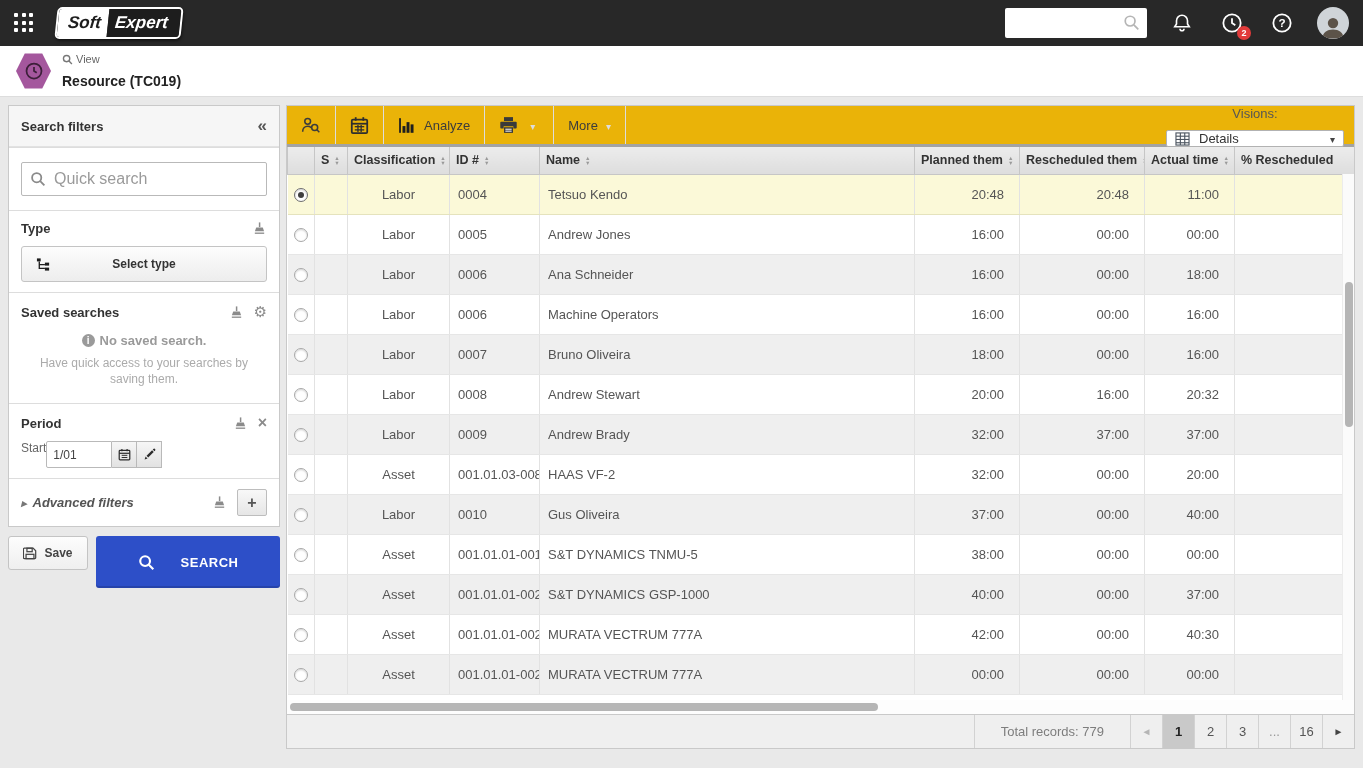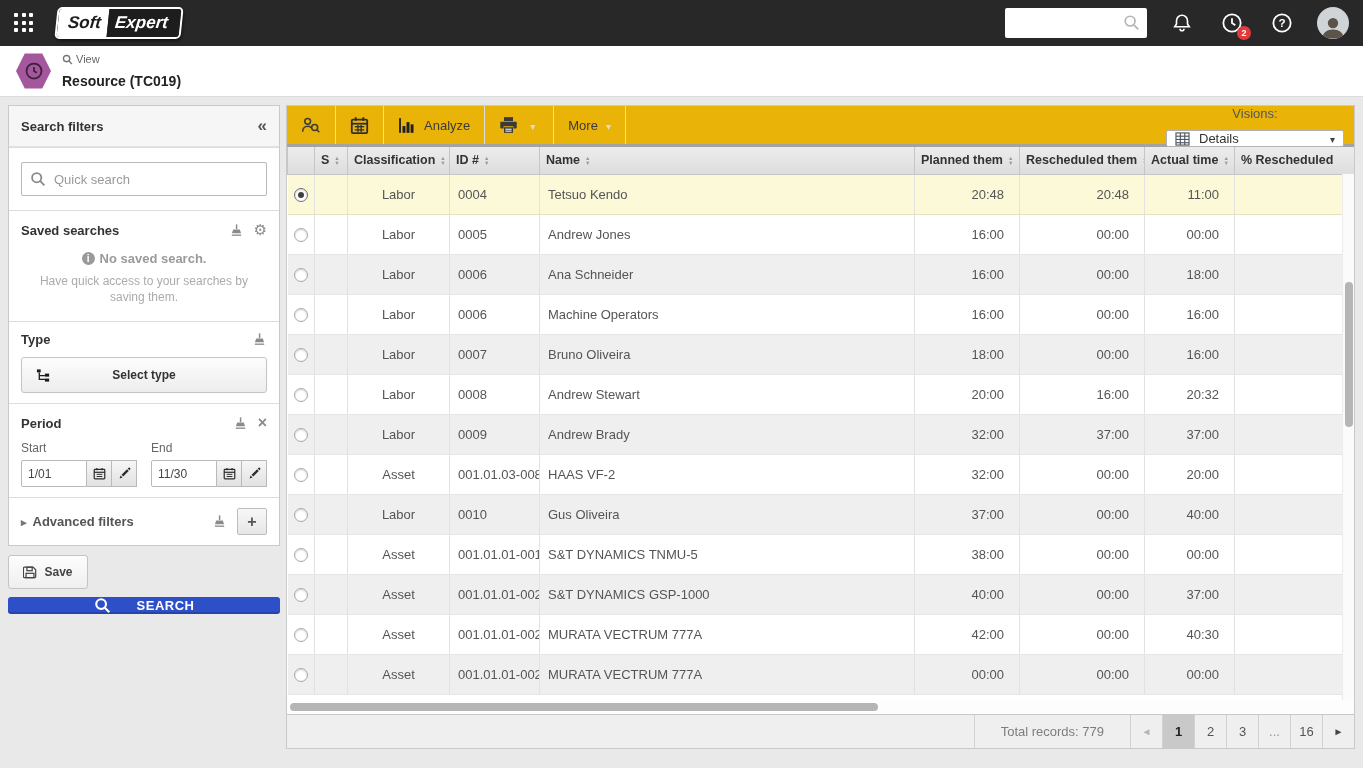--- a/index.html
+++ b/index.html
@@ -41,43 +41,43 @@
   .sidebar{width:272px;flex:none;}
   .panel{background:#fff;border:1px solid #c9c9c9;}
   .sec{border-top:1px solid #ddd;padding:10px 12px;}
   .sec:first-child{border-top:none;}
   .sec-head{display:flex;align-items:center;}
   .sec-title{font-weight:bold;font-size:13px;color:#333;}
   .sec-icons{margin-left:auto;display:flex;align-items:center;gap:10px;color:#8b8b8b;}
   .filters-head{background:#f6f6f6;padding:10px 12px;display:flex;align-items:center;border-bottom:1px solid #e2e2e2;}
   .collapse::after{content:"«";font-size:17px;color:#555;font-weight:bold;}
   .qsearch{position:relative;margin:4px 0;}
-  .qsearch input{width:100%;height:34px;border:1px solid #b9b9b9;border-radius:2px;padding:0 10px 0 32px;font-size:13px;color:#555;outline:none;}
+  .qsearch input{width:100%;height:34px;border:1px solid #b9b9b9;border-radius:2px;padding:0 10px 0 32px;font-size:16px;color:#555;outline:none;}
   .qsearch input::placeholder{color:#9a9a9a;}
   .qsearch .mag{position:absolute;left:9px;top:9px;color:#8a8a8a;}
   .empty-state{text-align:center;padding:12px 6px 6px;}
   .empty-title{font-weight:bold;color:#9a9a9a;font-size:13px;display:flex;align-items:center;justify-content:center;gap:5px;}
   .info-dot{display:inline-flex;width:13px;height:13px;border-radius:50%;background:#9a9a9a;color:#fff;font-size:10px;font-weight:bold;align-items:center;justify-content:center;font-style:normal;}
   .info-dot::before{content:"i";}
   .empty-text{color:#ababab;font-size:12px;margin-top:7px;line-height:1.35;}
   .big-btn{margin-top:10px;width:100%;height:36px;border:1px solid #c4c4c4;border-radius:3px;background:linear-gradient(#fdfdfd,#ededed);display:flex;align-items:center;cursor:pointer;position:relative;}
   .big-btn .t-ico{position:absolute;left:14px;color:#1c1c1c;}
   .big-btn .t-label{flex:1;text-align:center;font-weight:bold;font-size:12px;color:#333;}
   .period-grid{display:flex;gap:14px;margin-top:9px;}
-  .pg-col{display:flex;flex-direction:column;}
+  .pg-col{display:flex;}
   .pg-label{font-size:12px;color:#666;margin-bottom:5px;}
   .pg-row{display:flex;}
   .pg-row input{width:66px;height:27px;border:1px solid #b9b9b9;border-radius:2px 0 0 2px;padding:0 6px;font-size:12px;color:#444;outline:none;}
   .mini-btn{width:25px;height:27px;border:1px solid #b9b9b9;border-left:none;background:linear-gradient(#f6f6f6,#e2e2e2);display:flex;align-items:center;justify-content:center;color:#2c2c2c;cursor:pointer;}
   .adv-row{display:flex;align-items:center;}
-  .adv-label{font-weight:bold;color:#555;font-size:13px;display:flex;align-items:center;gap:6px;cursor:pointer;}
+  .adv-label{font-weight:bold;color:#555;font-size:13px;display:flex;align-items:center;gap:6px;cursor:pointer;font-style:italic;}
   .tri::before{content:"▸";color:#777;font-size:11px;}
   .plus-btn{width:30px;height:27px;border:1px solid #bdbdbd;border-radius:2px;background:linear-gradient(#f8f8f8,#e6e6e6);display:flex;align-items:center;justify-content:center;font-size:16px;color:#555;font-weight:bold;cursor:pointer;}
   .plus-btn::before{content:"+";}
-  .actions{display:flex;gap:8px;margin-top:9px;flex-direction:column;}
+  .actions{display:flex;gap:8px;margin-top:9px;}
   .save-btn{width:80px;height:34px;border:1px solid #c4c4c4;border-radius:3px;background:linear-gradient(#fdfdfd,#efefef);display:flex;align-items:center;justify-content:center;gap:7px;font-weight:bold;font-size:12px;color:#444;cursor:pointer;}
   .search-btn{flex:1;height:52px;border:none;border-radius:3px;background:var(--accent);color:#ffffff;display:flex;align-items:center;justify-content:center;gap:26px;font-weight:bold;font-size:13px;letter-spacing:.5px;cursor:pointer;box-shadow:inset 0 -2px 0 rgba(0,0,0,.15);}
 
   
   .main-panel{flex:1;background:#fff;border:1px solid #c9c9c9;height:644px;display:flex;flex-direction:column;min-width:0;}
   .toolbar{height:41px;flex:none;background:#eab308;border-bottom:3px solid #a3a3a3;display:flex;}
   .tb-btn{height:100%;display:flex;align-items:center;gap:8px;padding:0 14px;border-right:1px solid #ddd;color:#3c3c3c;cursor:pointer;font-size:13px;white-space:nowrap;}
   .tb-caret{padding:0 4px;color:#555;}
   .visions{margin-left:auto;display:flex;align-items:center;gap:9px;padding-right:10px;color:#555;font-size:13px;flex-direction:column;}
   .visions-select{width:178px;height:27px;border:1px solid #b2b2b2;border-radius:2px;background:#fff;display:flex;align-items:center;gap:9px;padding:0 8px;cursor:pointer;color:#333;}
@@ -216,64 +216,64 @@
             <svg width="16" height="16" viewBox="0 0 16 16" fill="none" stroke="currentColor" stroke-width="1.8">
                 <circle cx="6.7" cy="6.7" r="4.6"></circle>
                 <line x1="10.2" y1="10.2" x2="14.4" y2="14.4"></line>
               </svg>
           </span>
         </div>
       </div>
 
       <div class="sec">
         <div class="sec-head">
+          <span class="sec-title">Type</span>
+          <span class="sec-icons">
+            <span>
+              <svg width="15" height="15" viewBox="0 0 16 16" fill="currentColor">
+                  <rect x="7.3" y="1.5" width="1.6" height="5"></rect>
+                  <path d="M4.5 7h7l1.4 4h-9.8z"></path>
+                  <rect x="3" y="12.3" width="10" height="1.4"></rect>
+                </svg>
+            </span>
+          </span>
+        </div>
+        <div class="big-btn">
+          <span class="t-ico">
+            <svg width="15" height="15" viewBox="0 0 16 16" fill="currentColor">
+                <rect x="1" y="1.5" width="4" height="3.2"></rect>
+                <rect x="9.5" y="6" width="4.5" height="3.2"></rect>
+                <rect x="9.5" y="11.3" width="4.5" height="3.2"></rect>
+                <path d="M2.8 4.7v8.2h6.7v-1.4H4.2V8.9h5.3V7.5H4.2V4.7z"></path>
+              </svg>
+          </span>
+          <span class="t-label">Select type</span>
+        </div>
+      </div>
+
+      <div class="sec">
+        <div class="sec-head">
           <span class="sec-title">Saved searches</span>
           <span class="sec-icons">
             <span>
               <svg width="15" height="15" viewBox="0 0 16 16" fill="currentColor">
                   <rect x="7.3" y="1.5" width="1.6" height="5"></rect>
                   <path d="M4.5 7h7l1.4 4h-9.8z"></path>
                   <rect x="3" y="12.3" width="10" height="1.4"></rect>
                 </svg>
             </span>
             <span class="gear-glyph"></span>
           </span>
         </div>
         <div class="empty-state">
           <div class="empty-title">
               <span class="info-dot"></span>
               <span>No saved search.</span>
             </div>
           <div class="empty-text">Have quick access to your searches by saving them.</div>
-        </div>
-      </div>
-
-      <div class="sec">
-        <div class="sec-head">
-          <span class="sec-title">Type</span>
-          <span class="sec-icons">
-            <span>
-              <svg width="15" height="15" viewBox="0 0 16 16" fill="currentColor">
-                  <rect x="7.3" y="1.5" width="1.6" height="5"></rect>
-                  <path d="M4.5 7h7l1.4 4h-9.8z"></path>
-                  <rect x="3" y="12.3" width="10" height="1.4"></rect>
-                </svg>
-            </span>
-          </span>
-        </div>
-        <div class="big-btn">
-          <span class="t-ico">
-            <svg width="15" height="15" viewBox="0 0 16 16" fill="currentColor">
-                <rect x="1" y="1.5" width="4" height="3.2"></rect>
-                <rect x="9.5" y="6" width="4.5" height="3.2"></rect>
-                <rect x="9.5" y="11.3" width="4.5" height="3.2"></rect>
-                <path d="M2.8 4.7v8.2h6.7v-1.4H4.2V8.9h5.3V7.5H4.2V4.7z"></path>
-              </svg>
-          </span>
-          <span class="t-label">Select type</span>
         </div>
       </div>
 
       <div class="sec">
         <div class="sec-head">
           <span class="sec-title">Period</span>
           <span class="sec-icons">
             <span>
               <svg width="15" height="15" viewBox="0 0 16 16" fill="currentColor">
                   <rect x="7.3" y="1.5" width="1.6" height="5"></rect>
@@ -282,43 +282,20 @@
                 </svg>
             </span>
             <span class="x-glyph"></span>
           </span>
         </div>
         <div class="period-grid">
           <div class="pg-col">
             <span class="pg-label">Start</span>
             <div class="pg-row">
               <input type="text" value="1/01" style="">
-              <span class="mini-btn">
-                <svg width="13" height="13" viewBox="0 0 16 16" fill="none" stroke="currentColor" stroke-width="1.5">
-                    <rect x="1.5" y="3" width="13" height="11.5" rx="1"></rect>
-                    <line x1="1.5" y1="6.5" x2="14.5" y2="6.5"></line>
-                    <line x1="4.8" y1="1.2" x2="4.8" y2="4"></line>
-                    <line x1="11.2" y1="1.2" x2="11.2" y2="4"></line>
-                    <line x1="4.5" y1="9" x2="11.5" y2="9" stroke-width="1.2"></line>
-                    <line x1="4.5" y1="11.7" x2="11.5" y2="11.7" stroke-width="1.2"></line>
-                  </svg>
-              </span>
-              <span class="mini-btn">
-                <svg width="13" height="13" viewBox="0 0 16 16" fill="currentColor">
-                    <path d="M2 14l1.2-3.6 2.4 2.4z"></path>
-                    <path d="M4.4 9.6l6.8-6.8 2 2-6.8 6.8z"></path>
-                    <path d="M12 1.9l2.1 2.1 .7-.7a1.48 1.48 0 0 0-2.1-2.1z"></path>
-                  </svg>
-              </span>
-            </div>
-          </div>
-          <div class="pg-col">
-            <span class="pg-label">End</span>
-            <div class="pg-row">
-              <input type="text" value="11/30" style="">
               <span class="mini-btn">
                 <svg width="13" height="13" viewBox="0 0 16 16" fill="none" stroke="currentColor" stroke-width="1.5">
                     <rect x="1.5" y="3" width="13" height="11.5" rx="1"></rect>
                     <line x1="1.5" y1="6.5" x2="14.5" y2="6.5"></line>
                     <line x1="4.8" y1="1.2" x2="4.8" y2="4"></line>
                     <line x1="11.2" y1="1.2" x2="11.2" y2="4"></line>
                     <line x1="4.5" y1="9" x2="11.5" y2="9" stroke-width="1.2"></line>
                     <line x1="4.5" y1="11.7" x2="11.5" y2="11.7" stroke-width="1.2"></line>
                   </svg>
               </span>

